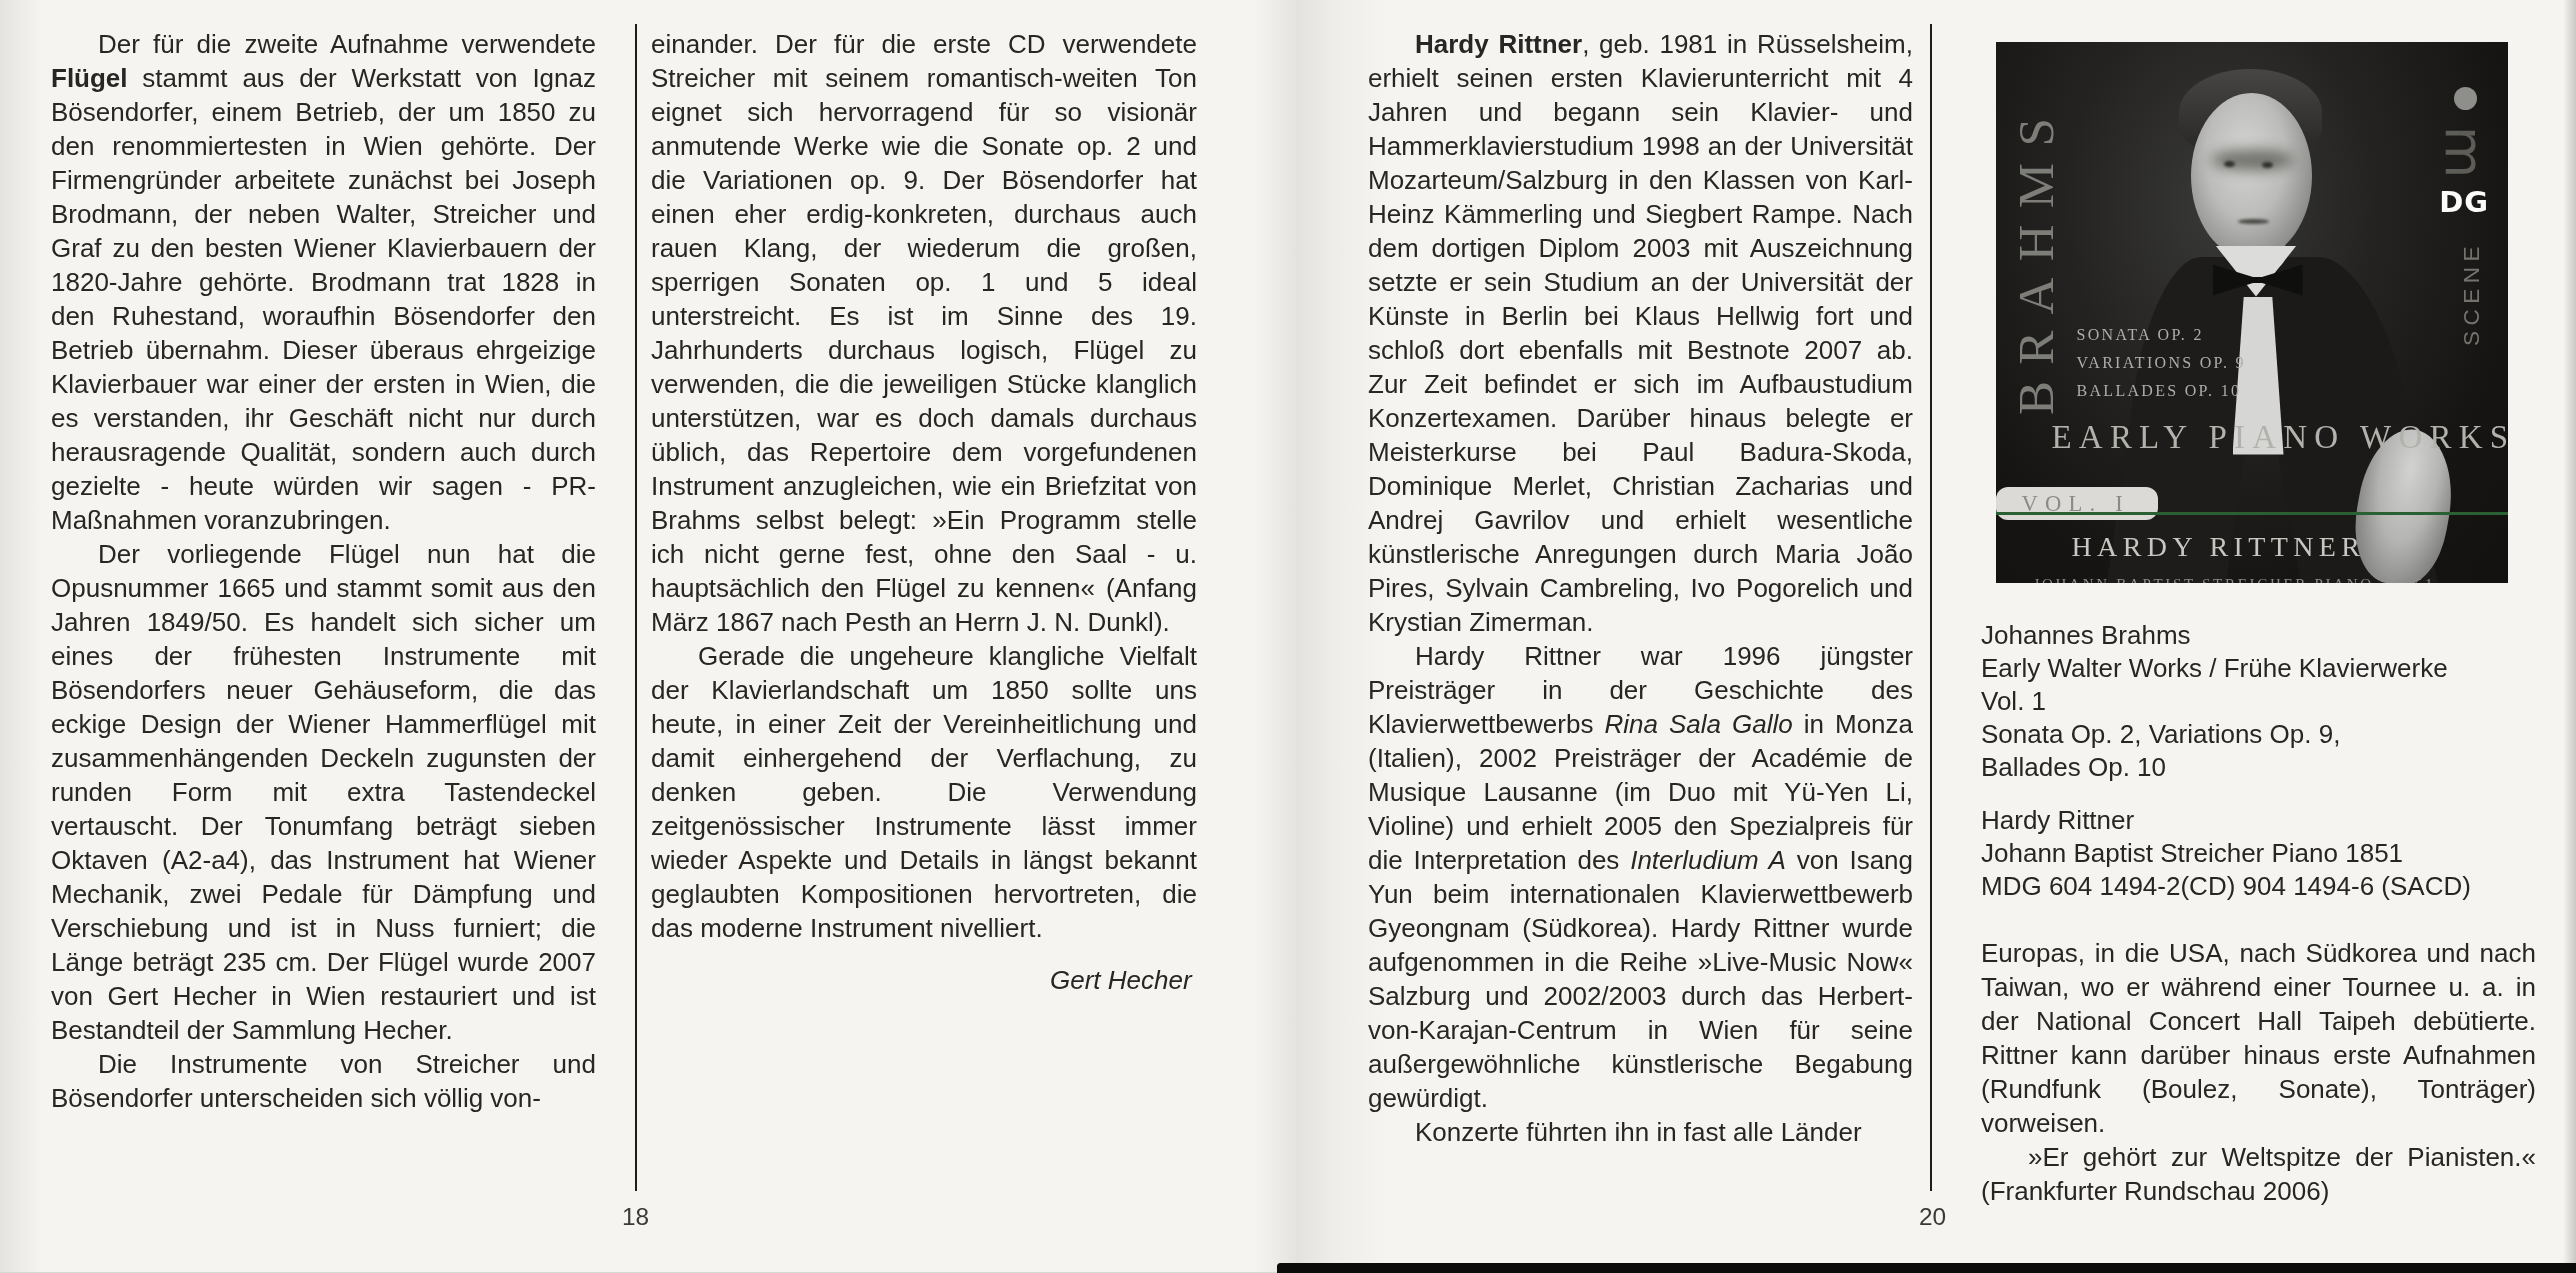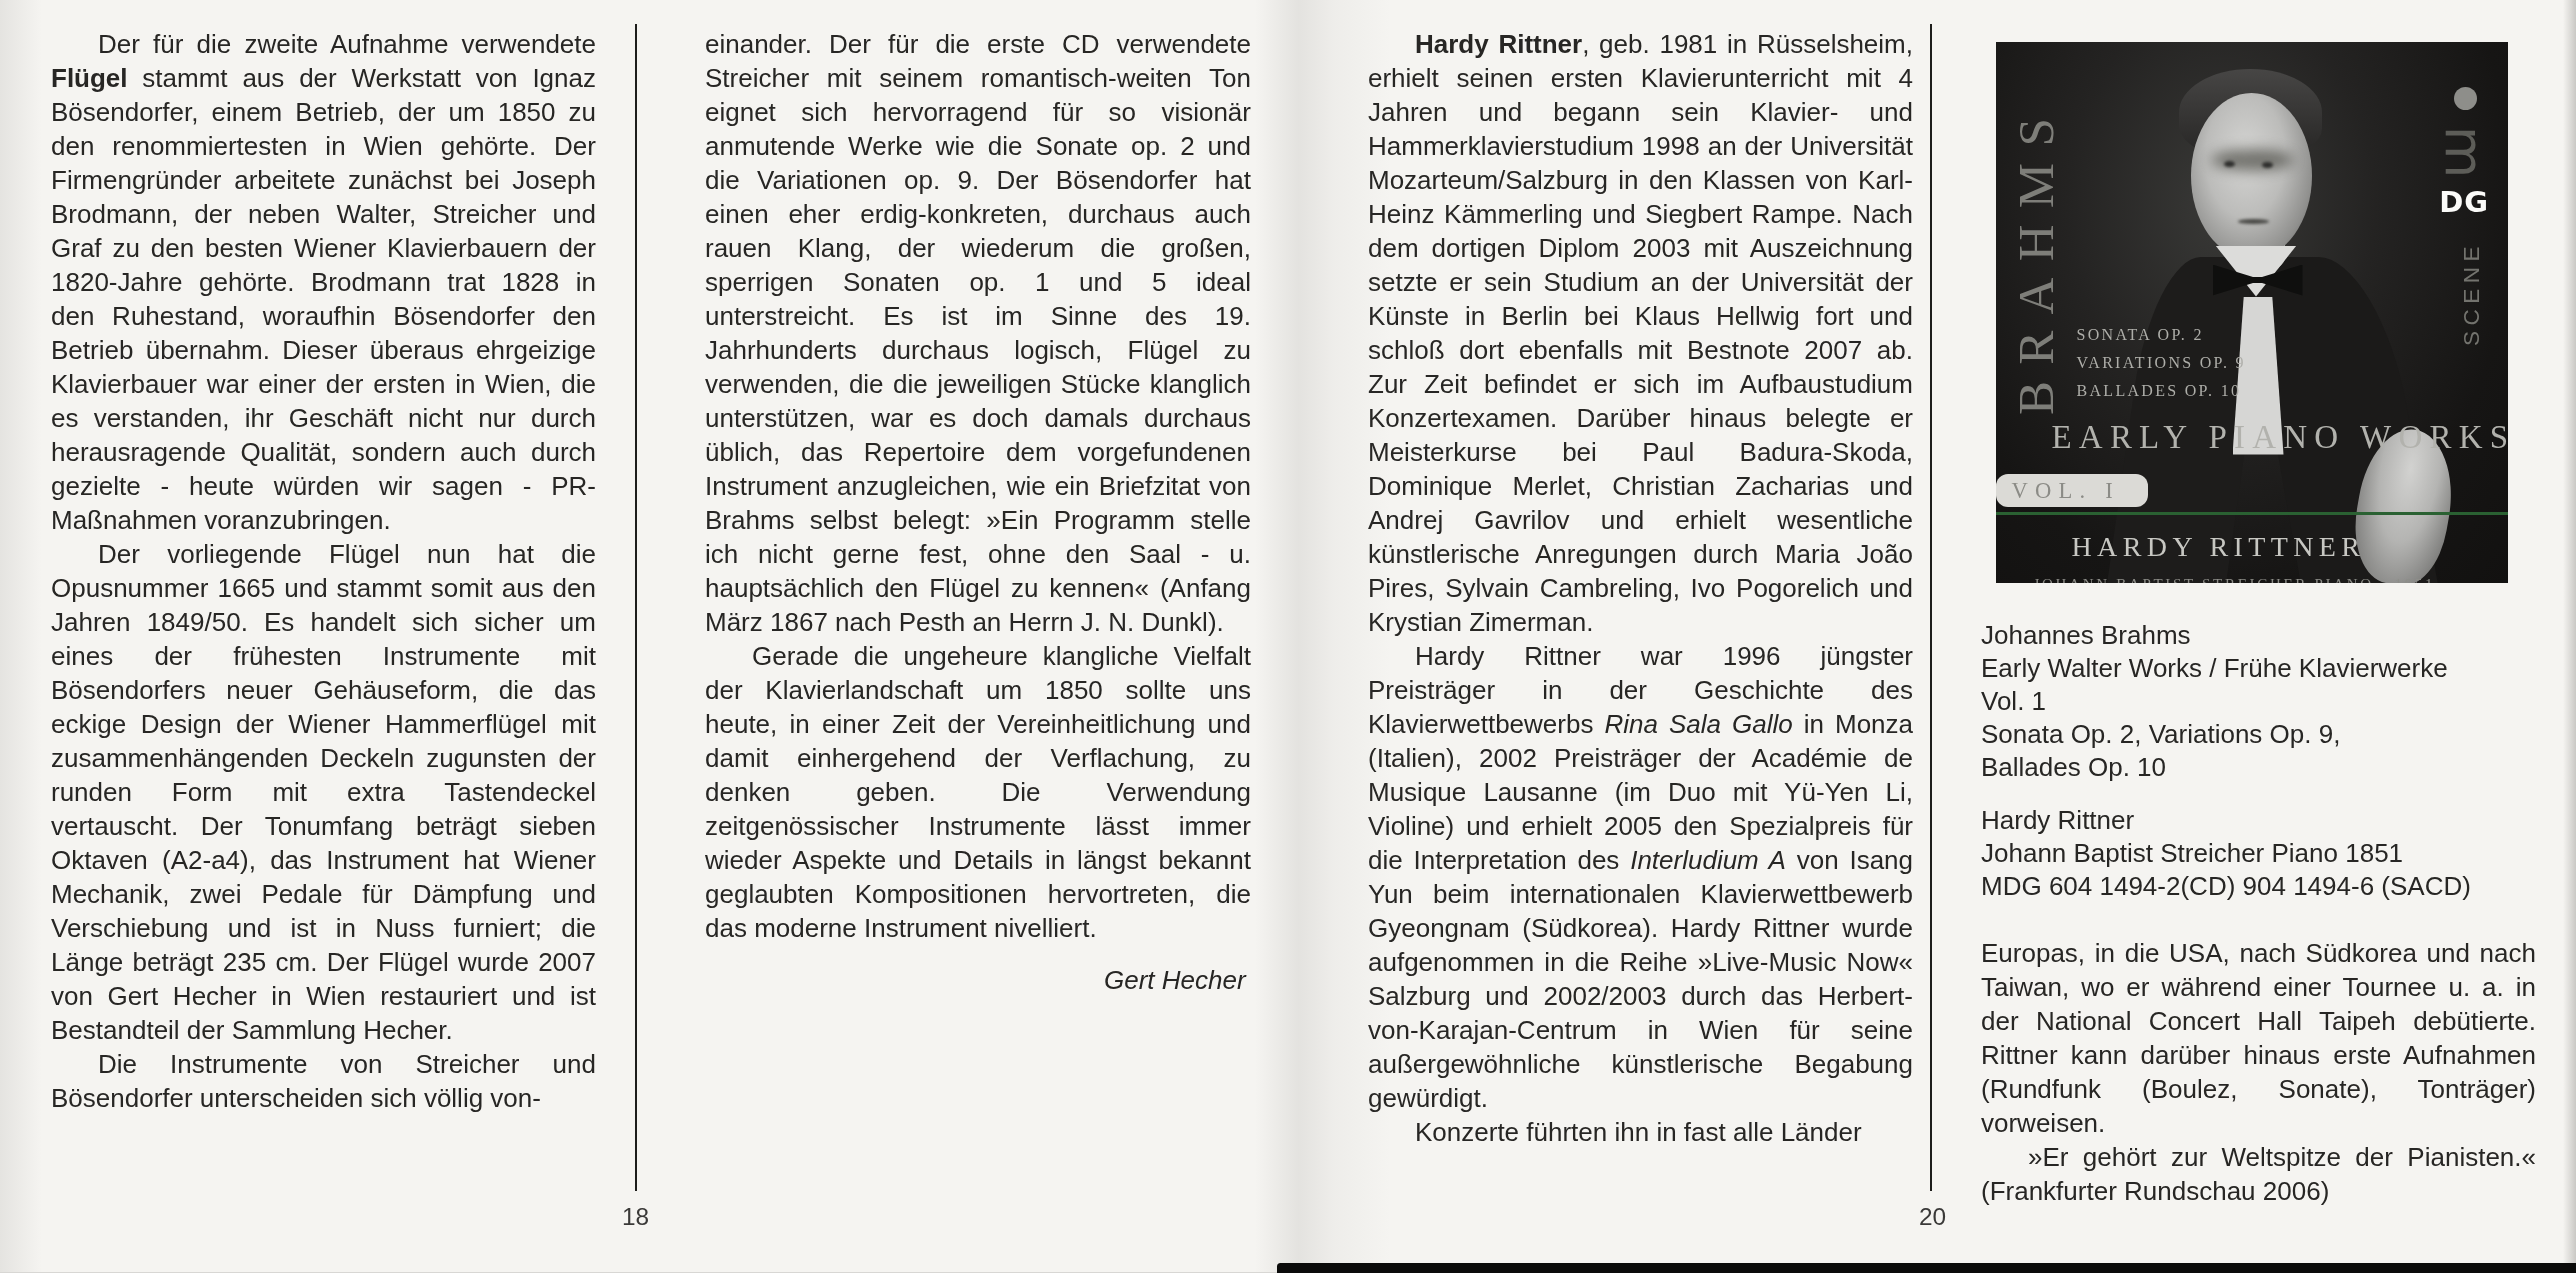--- a/index.html
+++ b/index.html
@@ -16,21 +16,21 @@
   
   .col{
     position:absolute;top:27px;
     font-size:26px;line-height:34px;
     text-align:justify;
     color:#272624;
   }
   .col p{margin:0;}
   .col p.indent{text-indent:47px;}
   .col1{left:51px;width:545px;}
-  .col2{left:705px;width:546px;}
+  .col2{left:651px;width:546px;}
   .col3{left:1368px;width:545px;}
   .col4{left:1981px;width:555px;text-align:left;}
 
   .signature{
     text-align:right;
     font-style:italic;
     margin-top:18px !important;
     padding-right:5.4px;
   }
 
@@ -89,25 +89,25 @@
     font-size:16px;letter-spacing:2.3px;line-height:28px;
     color:#aeaea9;
   }
   .cover-title{
     position:absolute;left:56px;top:378px;
     font-family:"Liberation Serif", serif;
     font-size:33px;letter-spacing:7.2px;
     color:#b2b2ad;white-space:nowrap;
   }
   .volbar{
-    position:absolute;left:0;top:432px;width:136px;height:33px;
+    position:absolute;left:0;top:445px;width:136px;height:33px;
     background:#dbdad6;
     font-family:"Liberation Serif", serif;
     font-size:22.6px;letter-spacing:7.2px;line-height:33px;
-    color:#8b8b86;padding-left:16px;border-radius:12px;
+    color:#8b8b86;padding-left:26px;border-radius:12px;
   }
   .greenline{
     position:absolute;left:0;top:470px;width:100%;height:3.6px;
     background:#2a6132;
   }
   .cover-performer{
     position:absolute;left:76px;top:488px;
     font-family:"Liberation Serif", serif;
     font-size:28px;letter-spacing:5.4px;
     color:#c7c7c2;white-space:nowrap;

